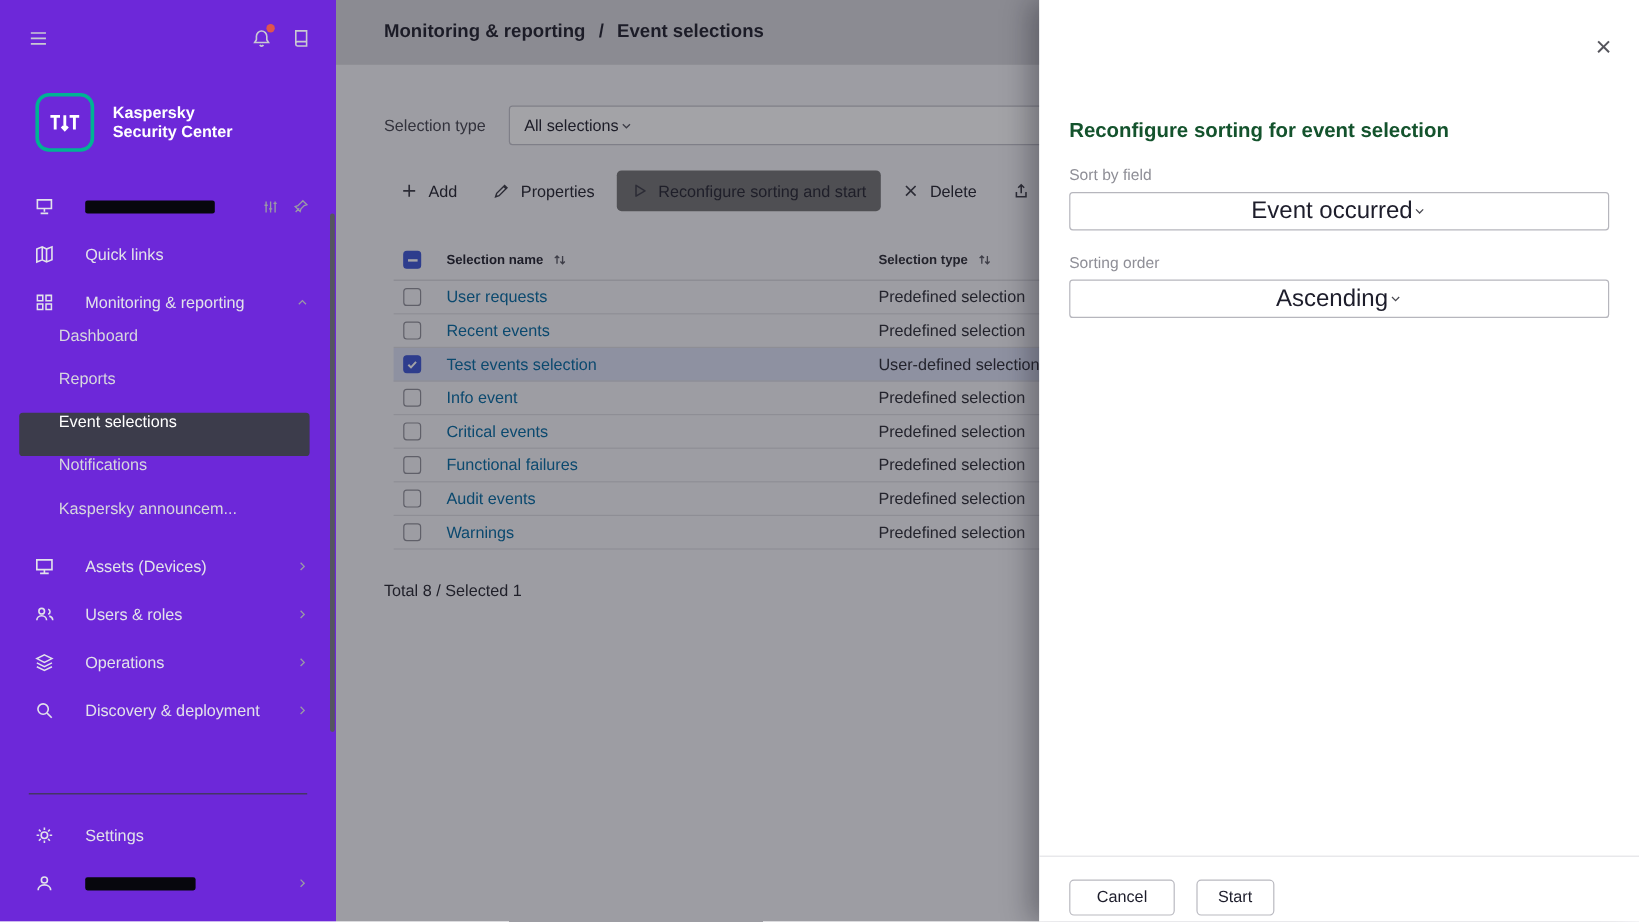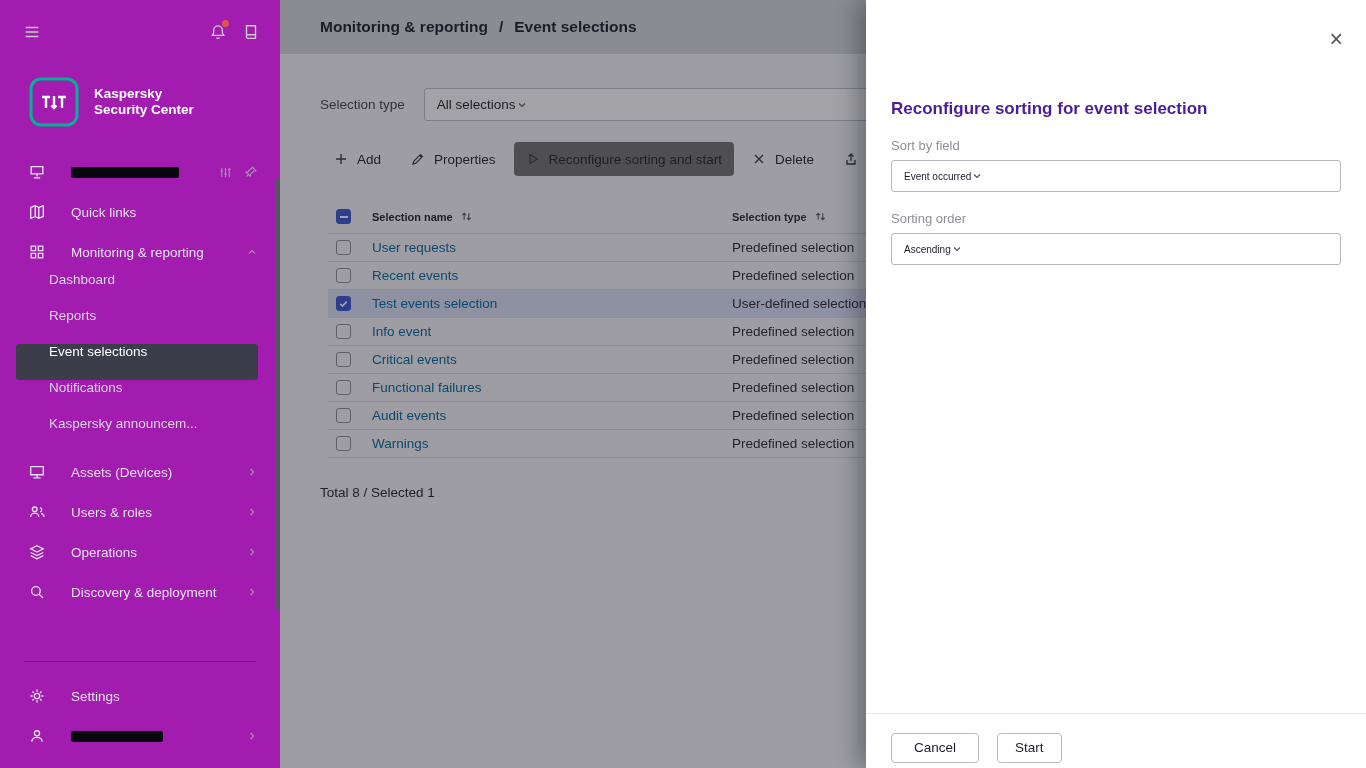--- a/index.html
+++ b/index.html
@@ -1,21 +1,21 @@
 <!DOCTYPE html>
 <html><head>
 <meta charset="utf-8">
 <style>
   *{margin:0;padding:0;box-sizing:border-box}
   html,body{width:1366px;height:768px;overflow:hidden}
   body{font-family:"Liberation Sans",sans-serif;background:#f6f6f9;-webkit-font-smoothing:antialiased}
   .app{position:relative;width:1366px;height:768px;overflow:hidden}
 
   
-  .sidebar{position:absolute;left:0;top:0;width:280px;height:768px;background:#a21caf;color:#dcdce4;display:flex;flex-direction:column;z-index:20}
+  .sidebar{position:absolute;left:0;top:0;width:280px;height:768px;background:#6d28d9;color:#dcdce4;display:flex;flex-direction:column;z-index:20}
   .side-top{height:64px;display:flex;align-items:center;justify-content:space-between;padding:0 20px 0 23px}
   .side-top .grp{display:flex;align-items:center;gap:15px}
   .icon-btn{color:#c9c9d2;cursor:pointer;display:inline-flex;position:relative}
   .i{width:18px;height:18px}
   .i14{width:15px;height:15px}
   .badge{position:absolute;top:-3px;right:-2px;width:7px;height:7px;border-radius:50%;background:#e0554d}
   .logo-row{display:flex;align-items:center;gap:14px;padding:12px 24px 24px 28px}
   .logo-text{font-size:13.5px;font-weight:700;color:#fff;line-height:16px}
   .nav{display:flex;flex-direction:column}
   .nav-item{display:flex;align-items:center;gap:25px;height:40px;padding:0 22px 0 28px;font-size:13.5px;color:#e2e2ea;cursor:pointer;white-space:nowrap}
@@ -57,23 +57,23 @@
   .cb.checked svg{width:11px;height:11px}
   .summary{margin-top:27px;font-size:13.5px;color:#26262f}
 
   
   .overlay{position:absolute;left:280px;top:0;width:586px;height:768px;background:rgba(24,24,35,0.40);z-index:5}
 
   
   .panel{position:absolute;left:866px;top:0;width:500px;height:768px;background:#fff;z-index:10;box-shadow:-8px 0 22px rgba(15,15,25,.35);display:flex;flex-direction:column}
   .pclose{position:absolute;top:28px;right:23px;font-size:23px;line-height:1;color:#55555c;cursor:pointer;font-weight:400}
   .pbody{padding:0 25px;display:flex;flex-direction:column}
-  .ptitle{margin-top:99px;font-size:17px;font-weight:700;color:#4c1d95}
+  .ptitle{margin-top:99px;font-size:17px;font-weight:700;color:#14532d}
   .plabel{font-size:13px;color:#8f8f97;margin:19px 0 7px}
-  .pselect{height:32px;border:1px solid #b6b6bd;border-radius:3px;display:flex;align-items:center;justify-content:flex-start;padding:0 12px;font-size:10px;color:#1d1d2b;cursor:pointer;background:#fff}
+  .pselect{height:32px;border:1px solid #b6b6bd;border-radius:3px;display:flex;align-items:center;justify-content:center;padding:0 12px;font-size:20px;color:#1d1d2b;cursor:pointer;background:#fff}
   .pselect .chevd{color:#4a4a52}
   .pfooter{margin-top:auto;border-top:1px solid #e3e3e7;padding:13px 25px 0;height:55px;display:flex;gap:18px;align-items:center}
   .btn{height:30px;padding:0 22px;background:#fff;border:1px solid #b9b9c0;border-radius:4px;font-size:13.5px;color:#1d1d2b;cursor:pointer;font-family:inherit}
   .btn.start{padding:0 17px}
 </style>
 </head>
 <body>
 
 <div class="app">
 

